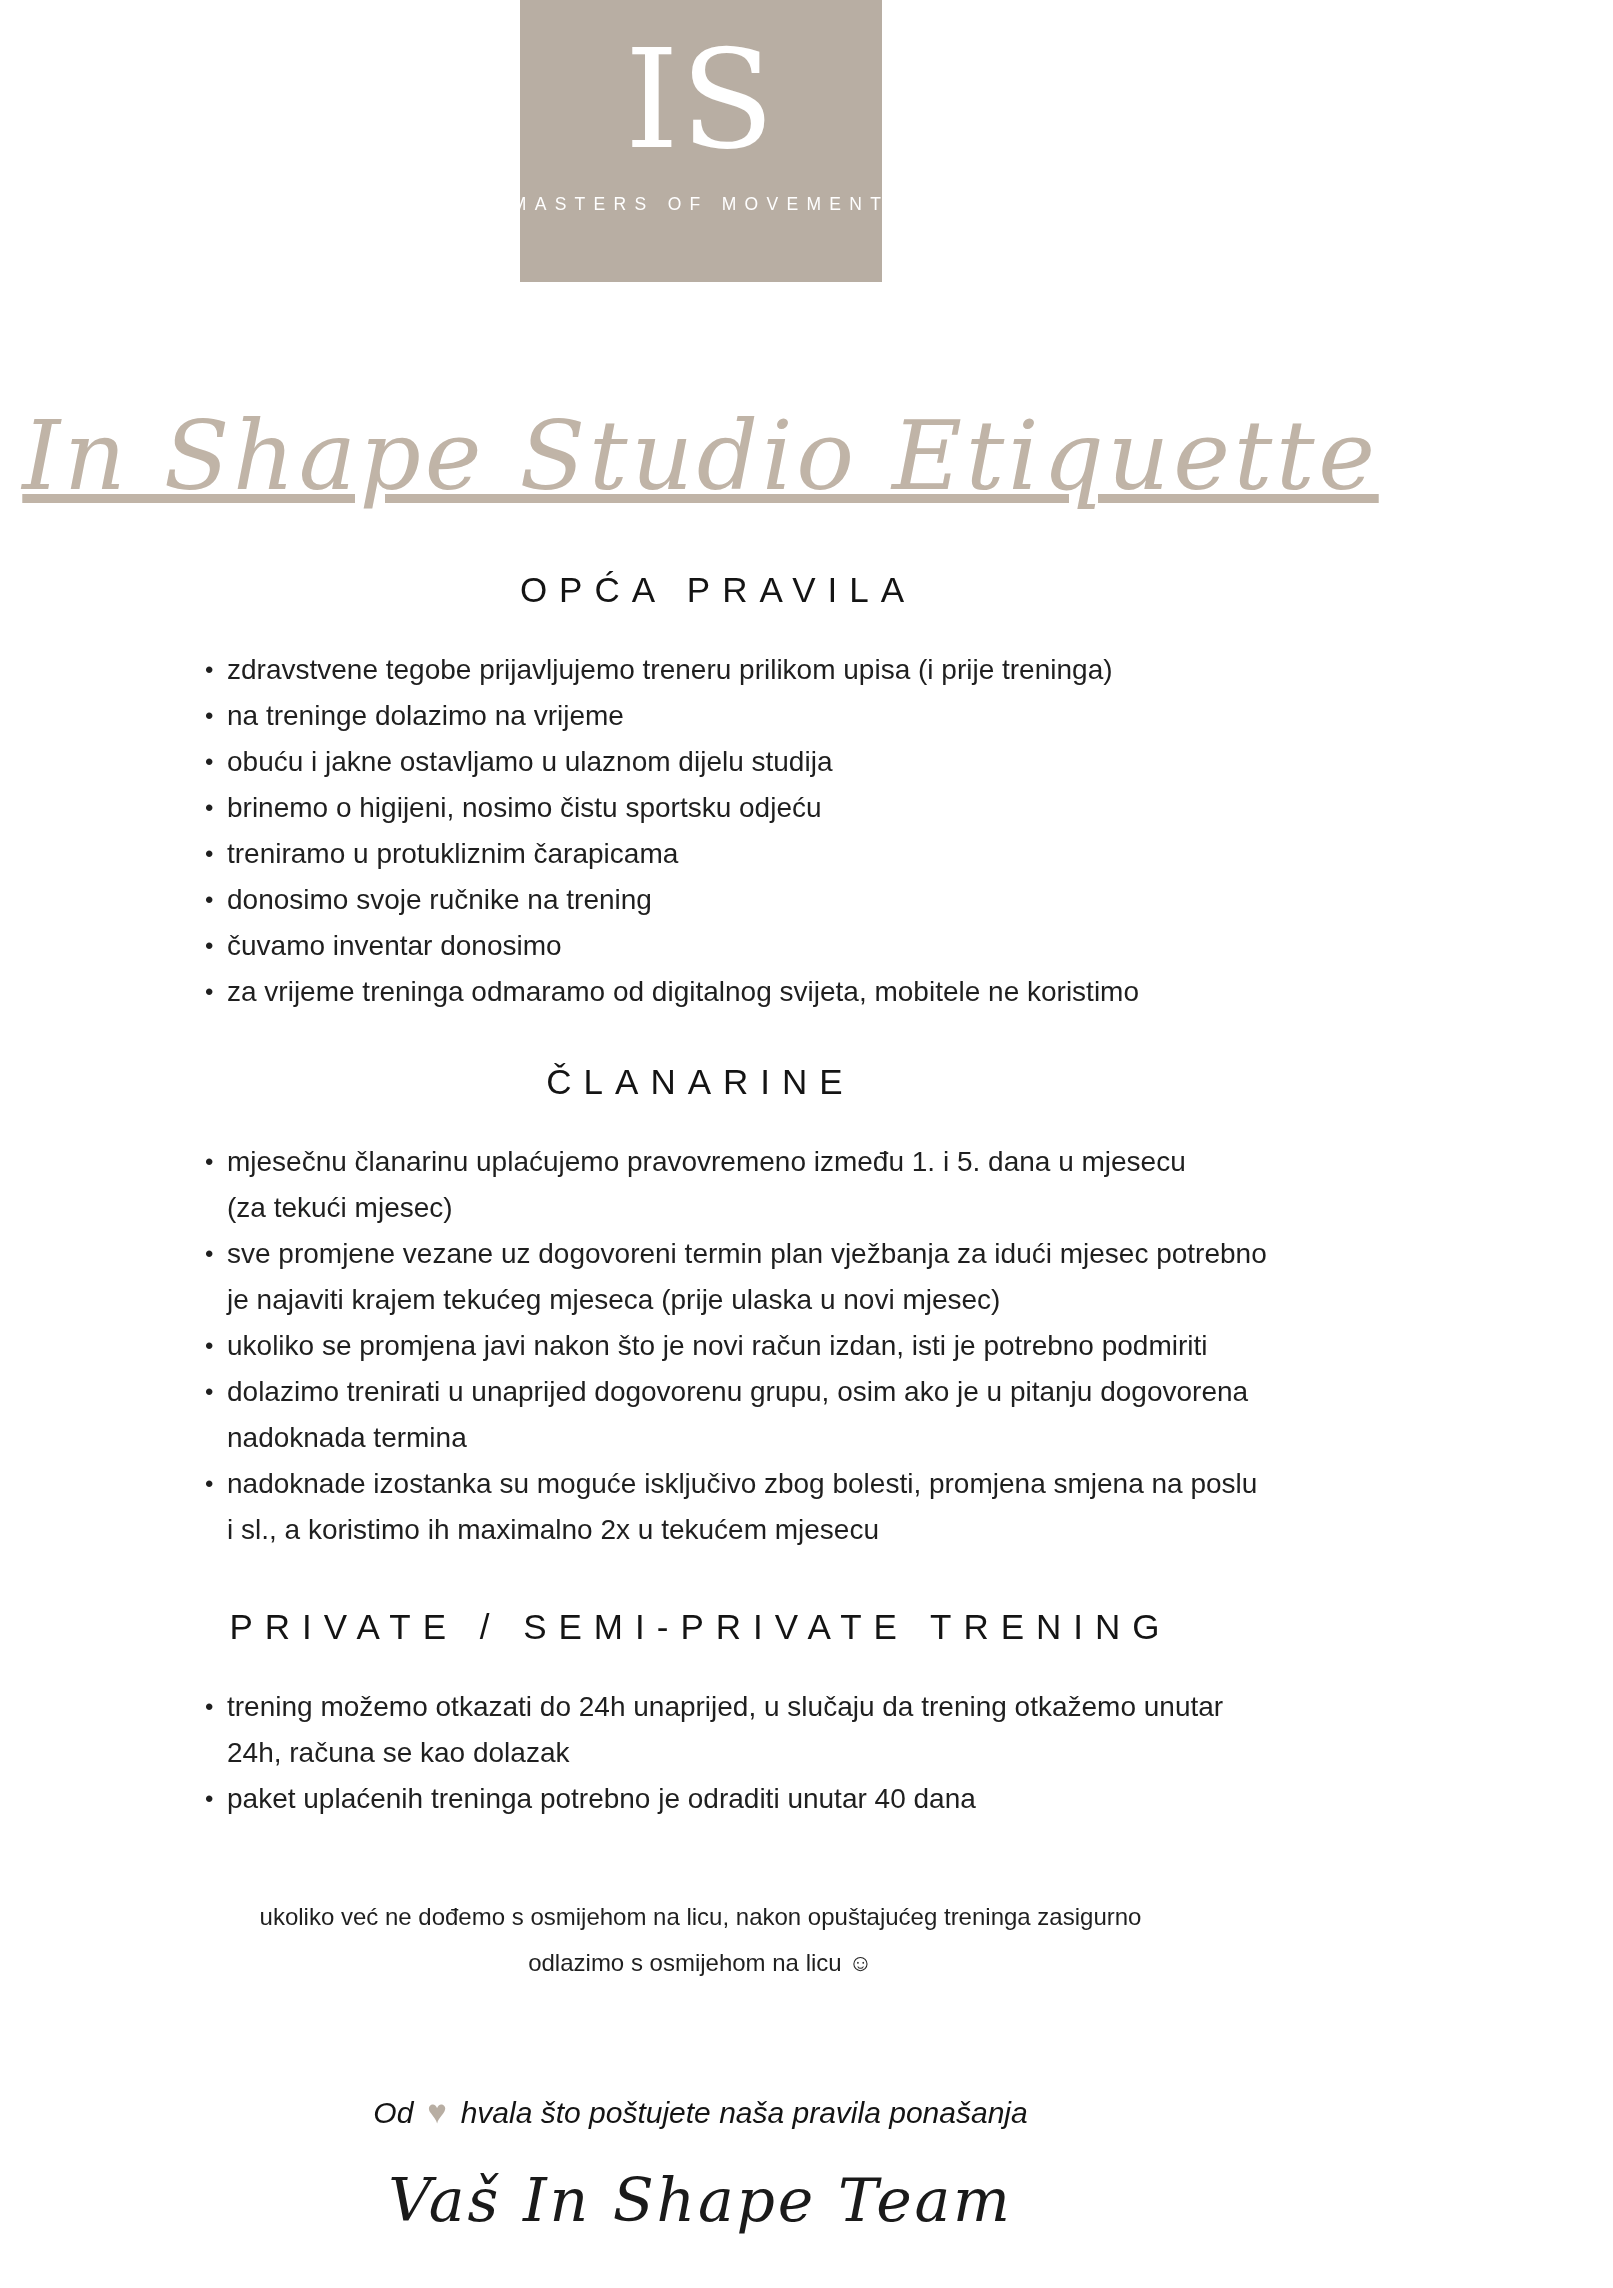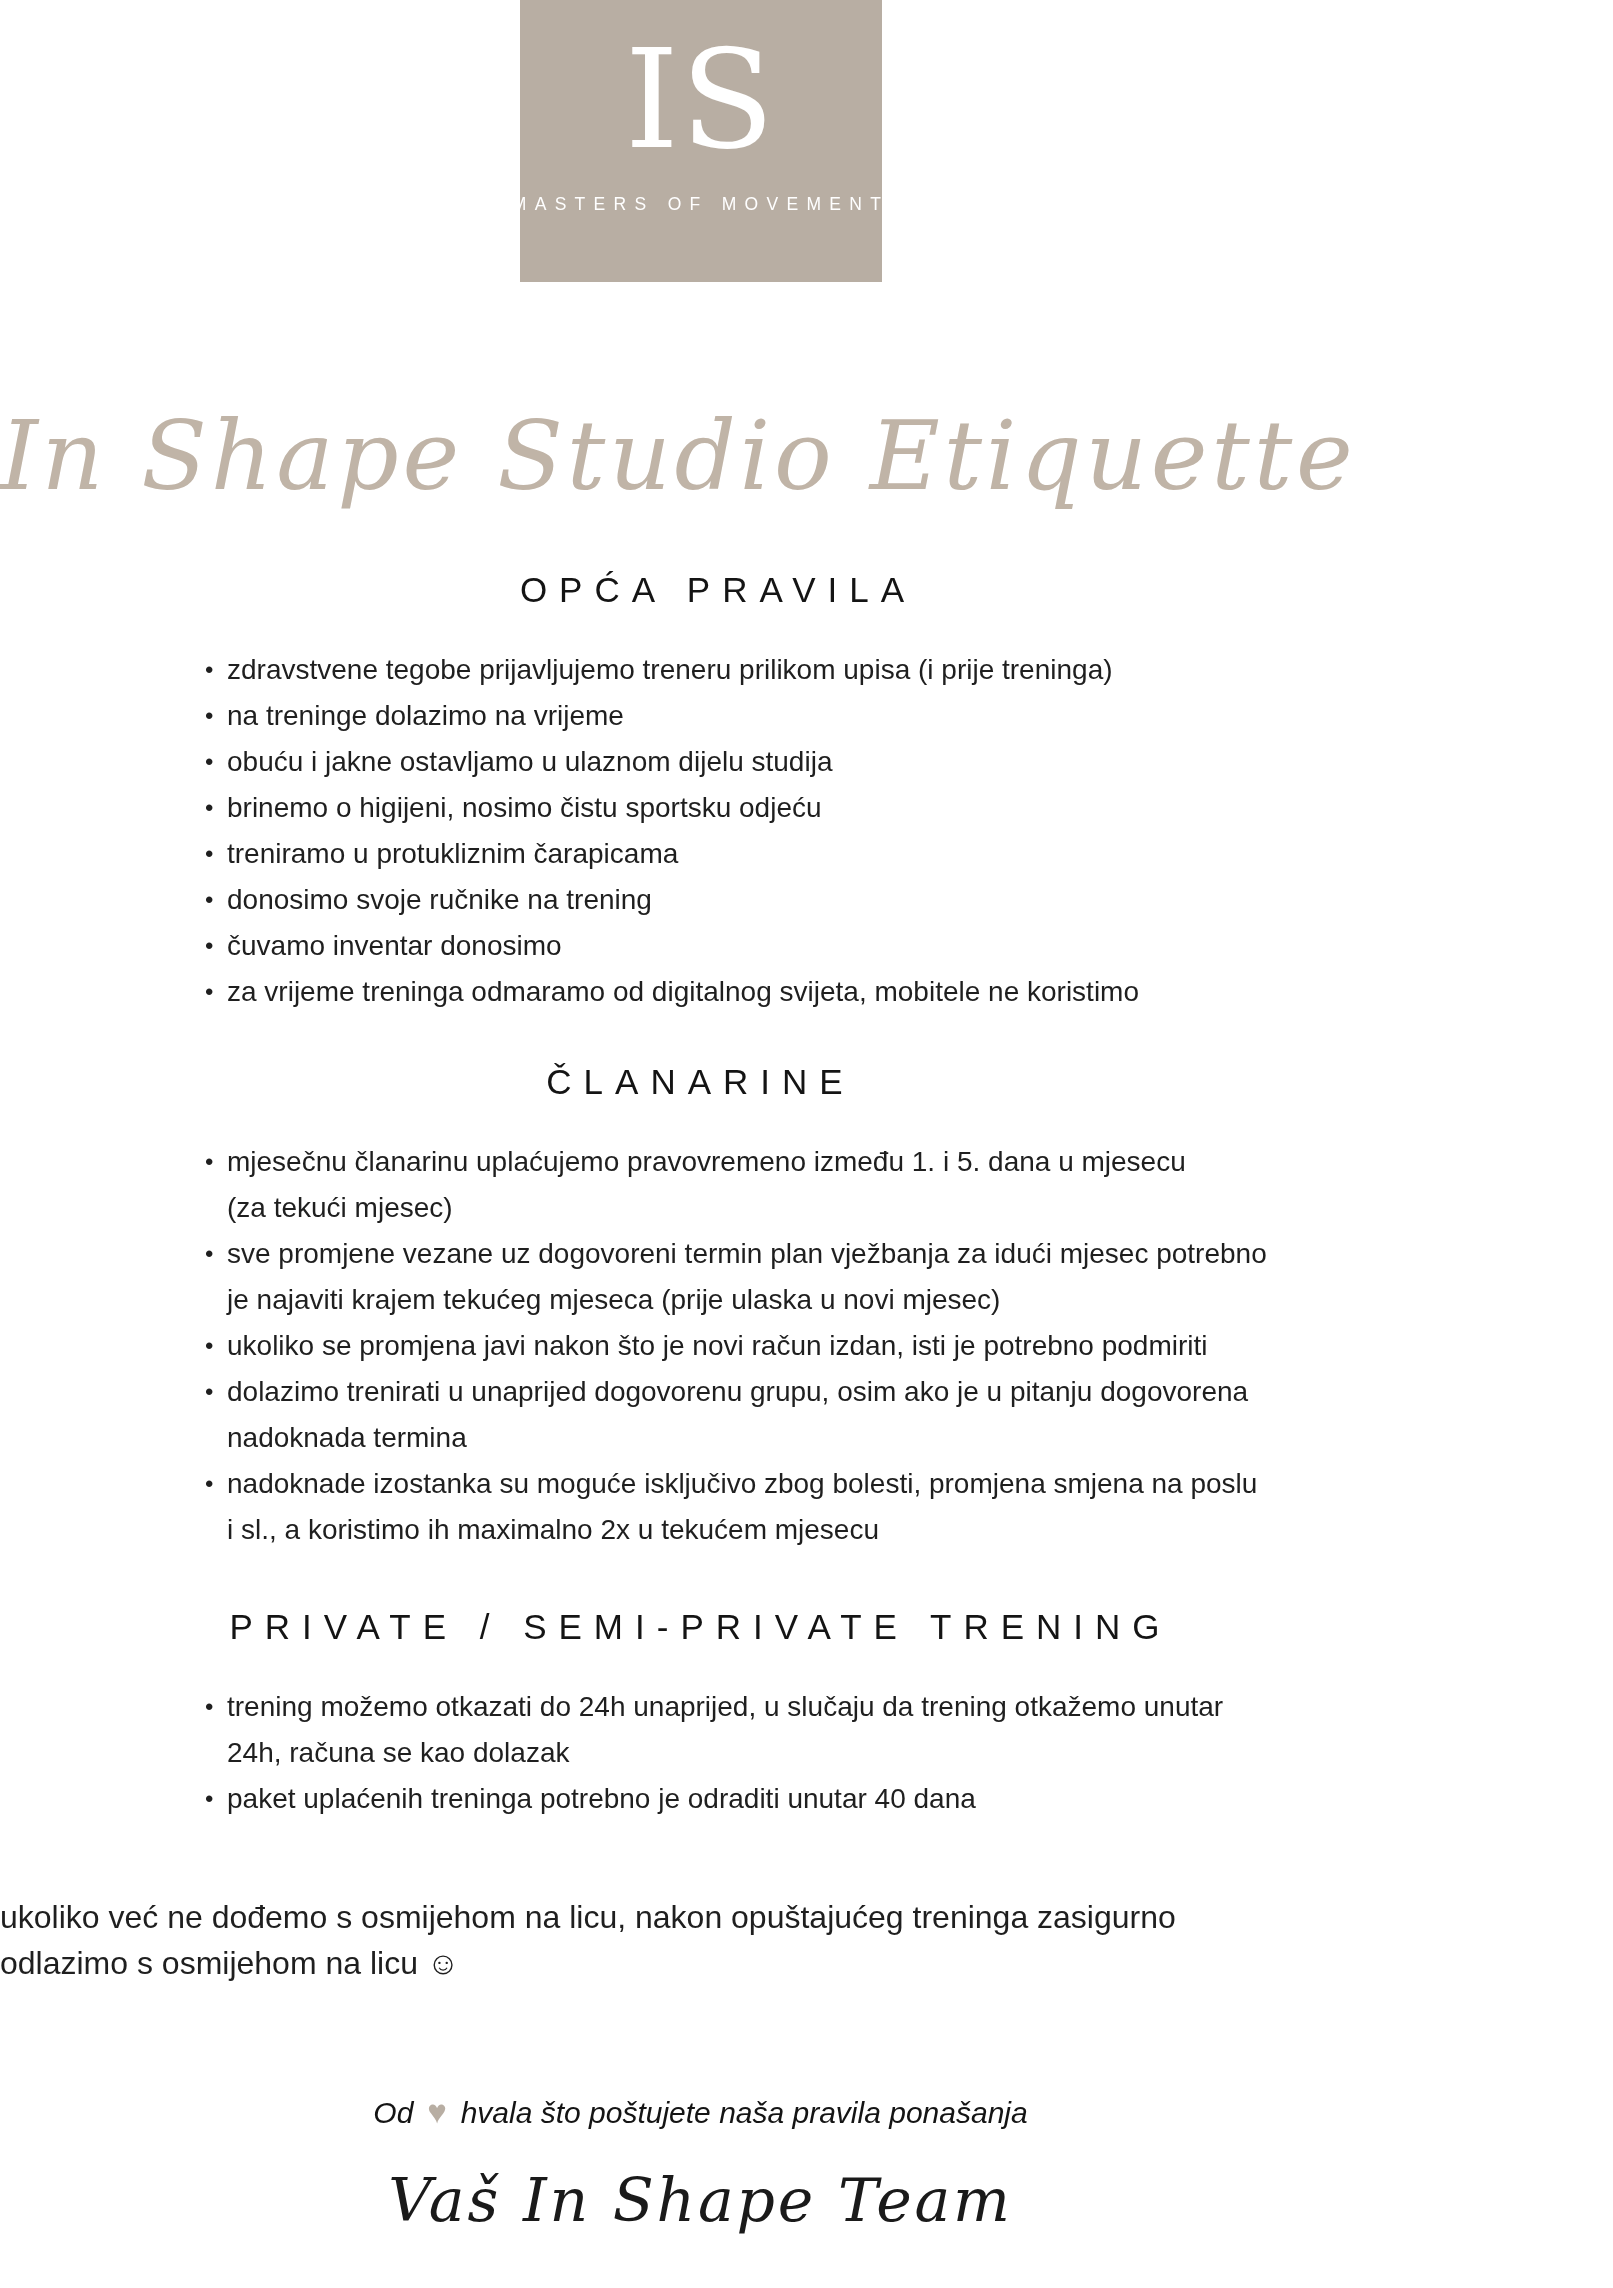--- a/index.html
+++ b/index.html
@@ -43,28 +43,30 @@
     font-size: 17.5px;
     font-weight: 300;
     letter-spacing: 8.3px;
     color: #ffffff;
     white-space: nowrap;
   }
 
   
   .script-title {
     margin-top: 122px;
+    text-align: center;
     font-family: "DejaVu Serif", serif;
     font-style: italic;
     font-weight: 300;
     font-size: 96px;
     line-height: 1.1;
     letter-spacing: 3.7px;
     color: #c0b4a7;
     white-space: nowrap;
+    text-decoration: underline;
   }
 
   
   .section-heading {
     text-align: center;
     font-size: 35px;
     font-weight: 300;
     letter-spacing: 12px;
     line-height: 37px;
     color: #141414;
@@ -95,22 +97,22 @@
     font-size: 24px;
     line-height: 46px;
   }
   .rules .rule-text {
     white-space: pre-line;
   }
 
   
   .closing {
     margin-top: 72px;
-    text-align: left;
-    font-size: 32px;
+    text-align: center;
+    font-size: 24px;
     font-weight: 300;
     line-height: 46px;
     color: #1f1f1f;
   }
 
   
   .thanks {
     margin-top: 107px;
     text-align: center;
     font-style: italic;

